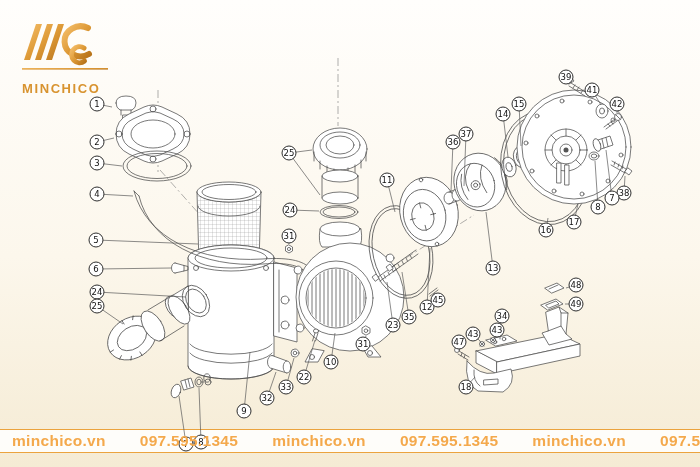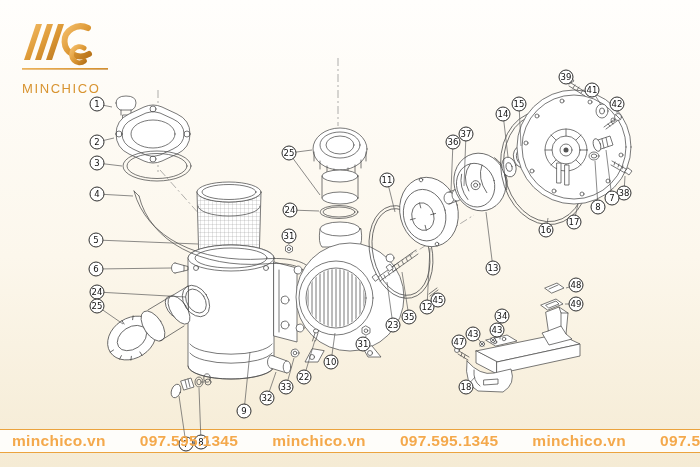--- a/index.html
+++ b/index.html
@@ -1,21 +1,21 @@
 <!DOCTYPE html>
 <html><head>
 <meta charset="utf-8">
 <style>
   html,body{margin:0;padding:0;}
   #page{position:relative;width:700px;height:467px;overflow:hidden;
         background:linear-gradient(180deg,#FFFEFC 0%,#FCF7EC 55%,#F5EBD4 100%);
         font-family:"Liberation Sans",sans-serif;}
   
   #logo{position:absolute;left:22px;top:16px;width:96px;z-index:5;}
-  #logo .wordmark{margin-top:3px;font-size:13px;font-weight:normal;letter-spacing:1.6px;color:#D8932F;}
+  #logo .wordmark{margin-top:3px;font-size:13px;font-weight:bold;letter-spacing:1.6px;color:#D8932F;}
   
   #diagram{position:absolute;left:0;top:0;width:700px;height:467px;z-index:3;}
   #parts *{stroke:#4c4c4c;stroke-width:.75;fill:none;stroke-linejoin:round;stroke-linecap:round;}
   #parts .w{fill:#ffffff;}
   #parts .mesh{fill:url(#mesh);stroke:none;}
   #parts .dark{fill:#555;stroke:none;}
   .axis path{stroke:#7a7a7a;stroke-width:.6;fill:none;stroke-dasharray:8 3 2 3;}
   .leader{stroke:#5a5a5a;stroke-width:.7;}
   .balloon{fill:#fff;stroke:#2e2e2e;stroke-width:1;}
   .balloon-num{font-family:"DejaVu Sans",sans-serif;font-size:8.5px;fill:#111;text-anchor:middle;}

